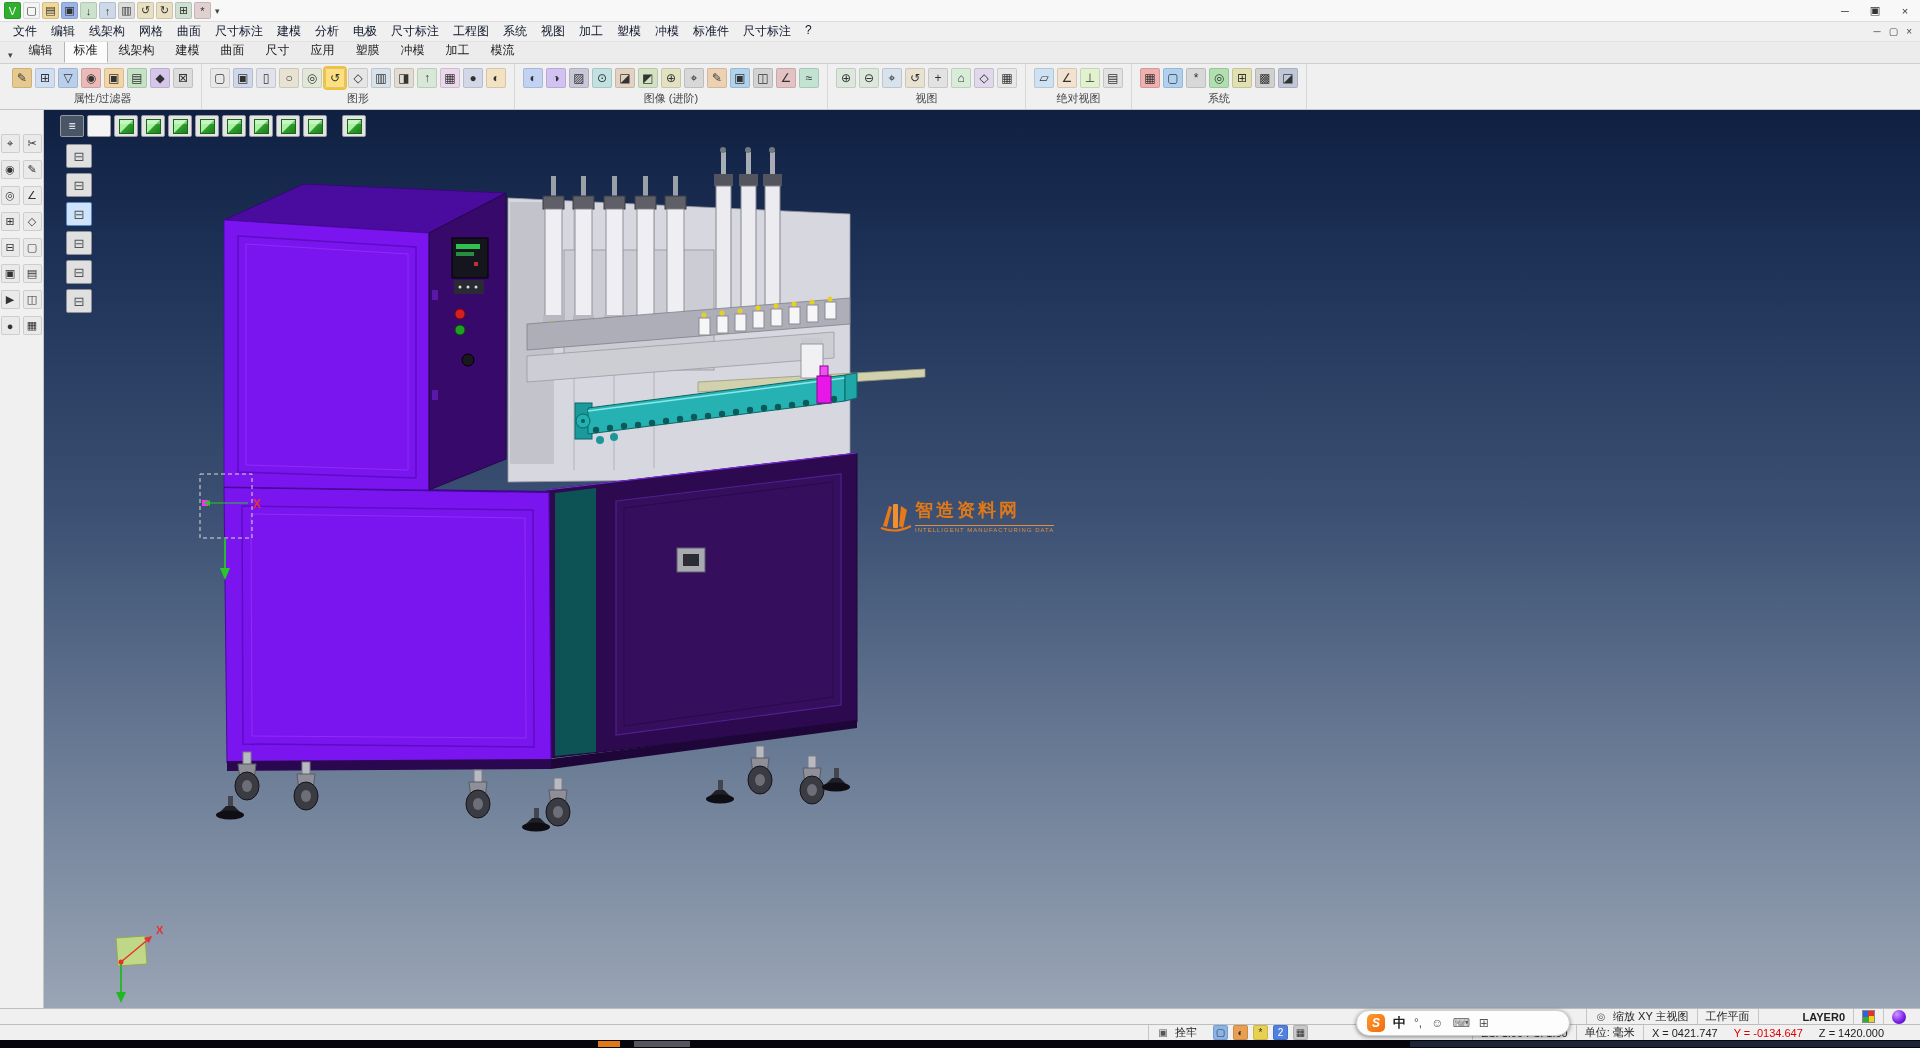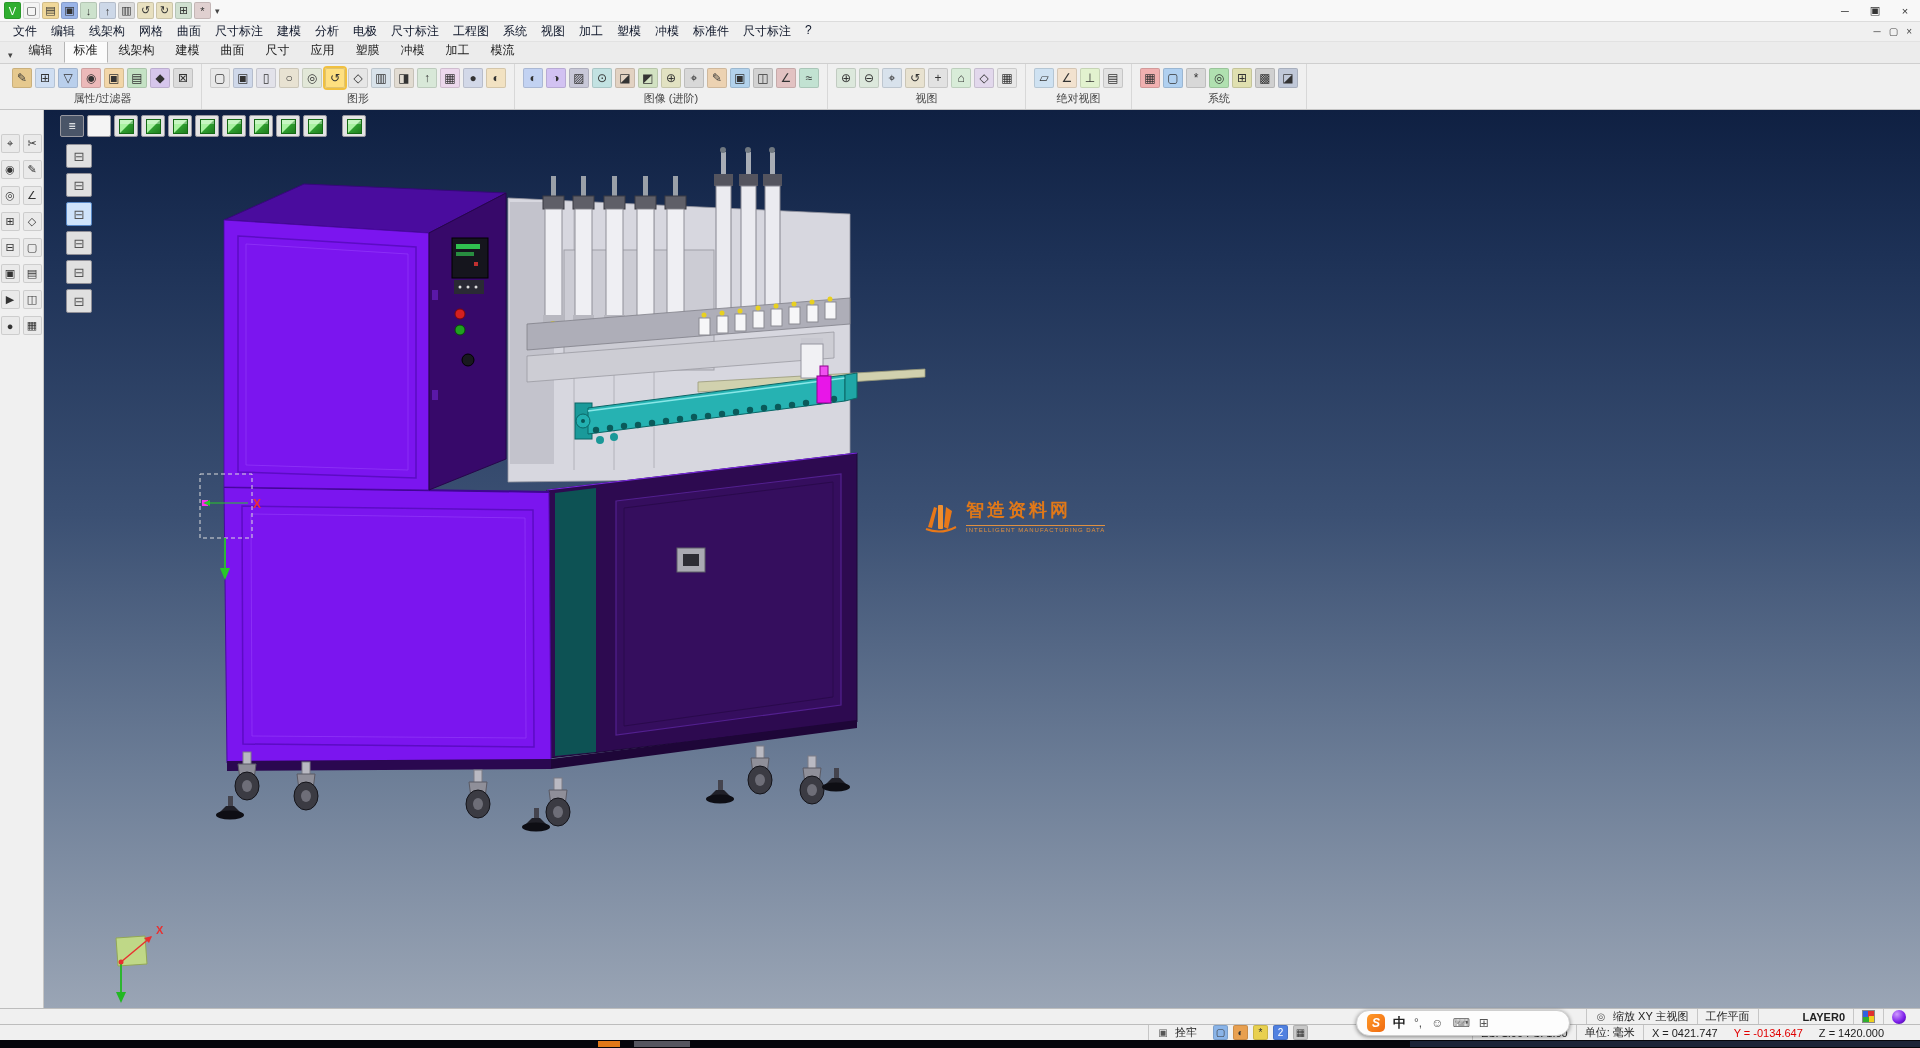--- a/index.html
+++ b/index.html
@@ -60,21 +60,21 @@
   .cube { width:15px; height:15px; border:1px solid #156a15;
           background:linear-gradient(135deg,#aaf2a2 0%,#aaf2a2 48%,#2f9e2f 52%,#1f7e1f 100%);
           box-shadow:inset 0 4px 0 rgba(255,255,255,.35); }
   #fstrip { position:absolute; left:22px; top:34px; display:flex; flex-direction:column; gap:5px; z-index:3; }
   .fbtn { width:26px; height:24px; background:#e0e0e0; border:1px solid #8f8f97; border-radius:2px;
           display:flex; align-items:center; justify-content:center; font-size:13px; color:#555; }
   .fbtn.active { background:#cfe3fa; border-color:#5a8ac8; }
 
   #machine-svg { position:absolute; inset:0; width:100%; height:100%; }
 
-  .watermark { position:absolute; left:880px; top:388px; display:flex; gap:8px; align-items:flex-end; z-index:2; }
+  .watermark { position:absolute; left:835px; top:388px; display:flex; gap:2px; align-items:center; z-index:2; }
   .wm-title { font-size:18px; font-weight:bold; color:#e07818; letter-spacing:3px; }
   .wm-sub { font-size:6px; color:#e09040; letter-spacing:1px; margin-top:3px;
             border-top:1px solid #e09040; padding-top:1px; }
 
   
   .srow { height:16px; background:#f0f0f0; border-top:1px solid #bdbdbd; display:flex;
           align-items:center; font-size:11px; color:#222; position:relative; }
   .sflex { flex:1; }
   .seg { display:flex; align-items:center; gap:6px; padding:0 8px; height:100%;
          border-left:1px solid #c6c6c6; white-space:nowrap; }

